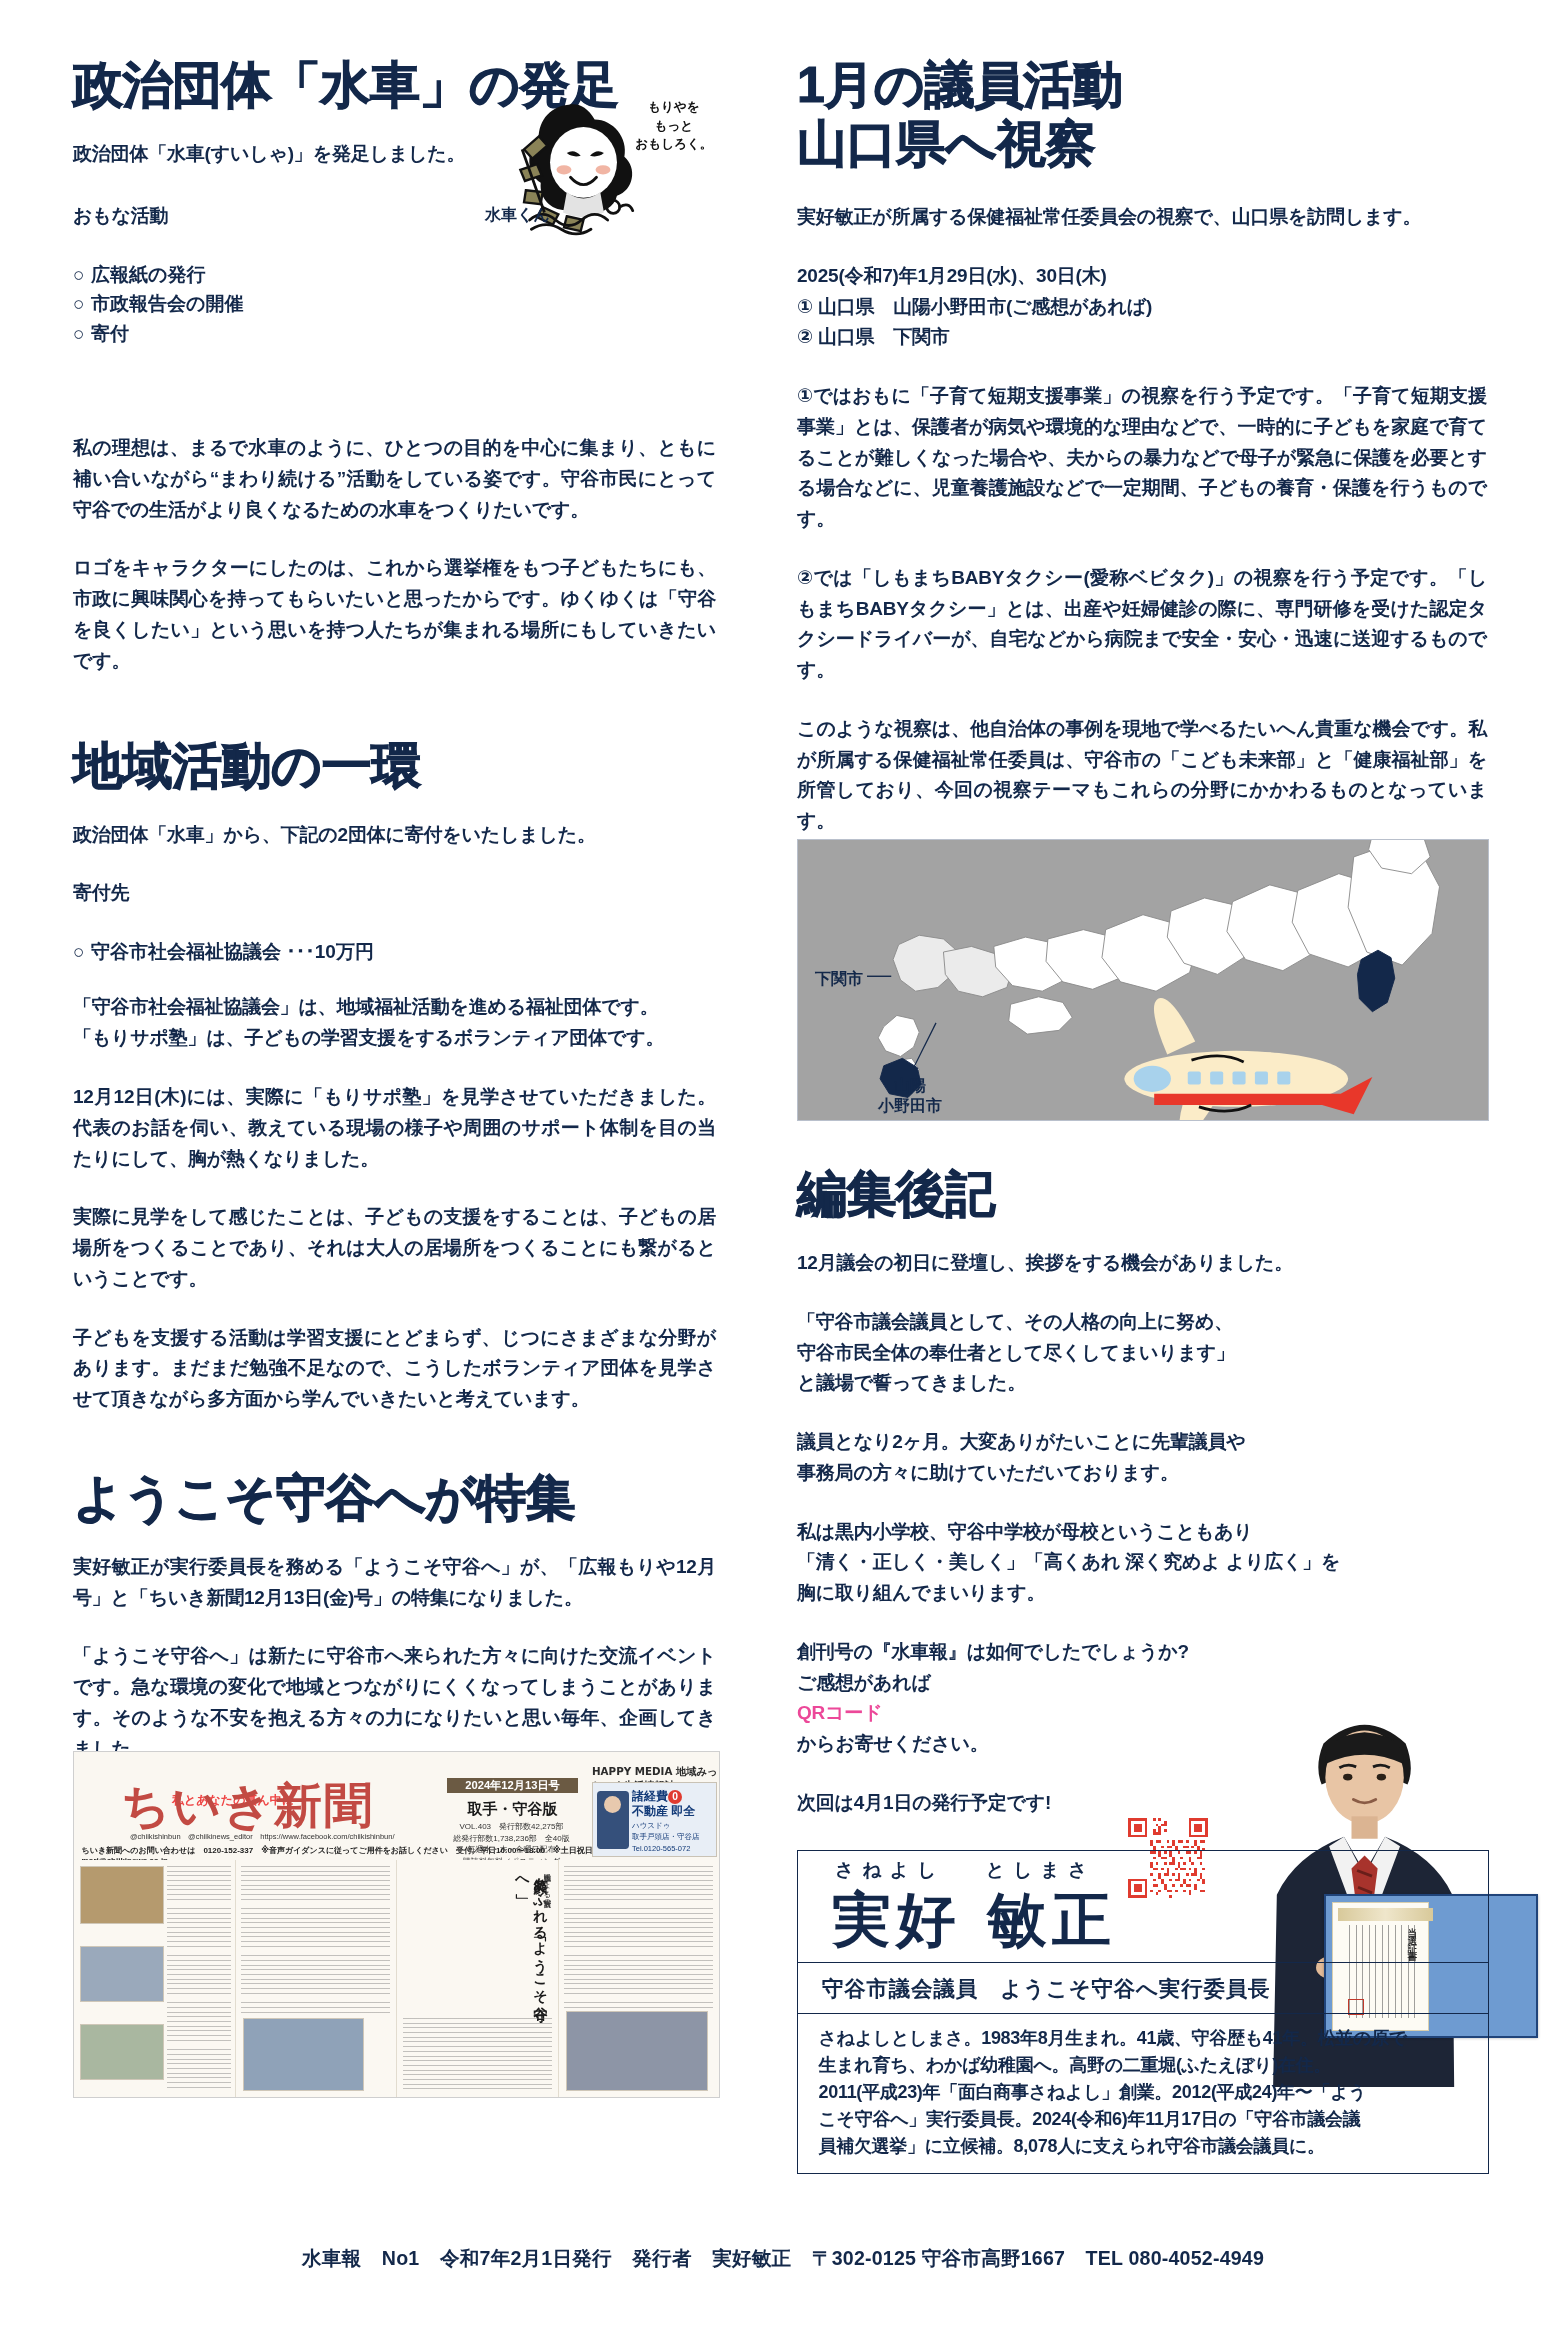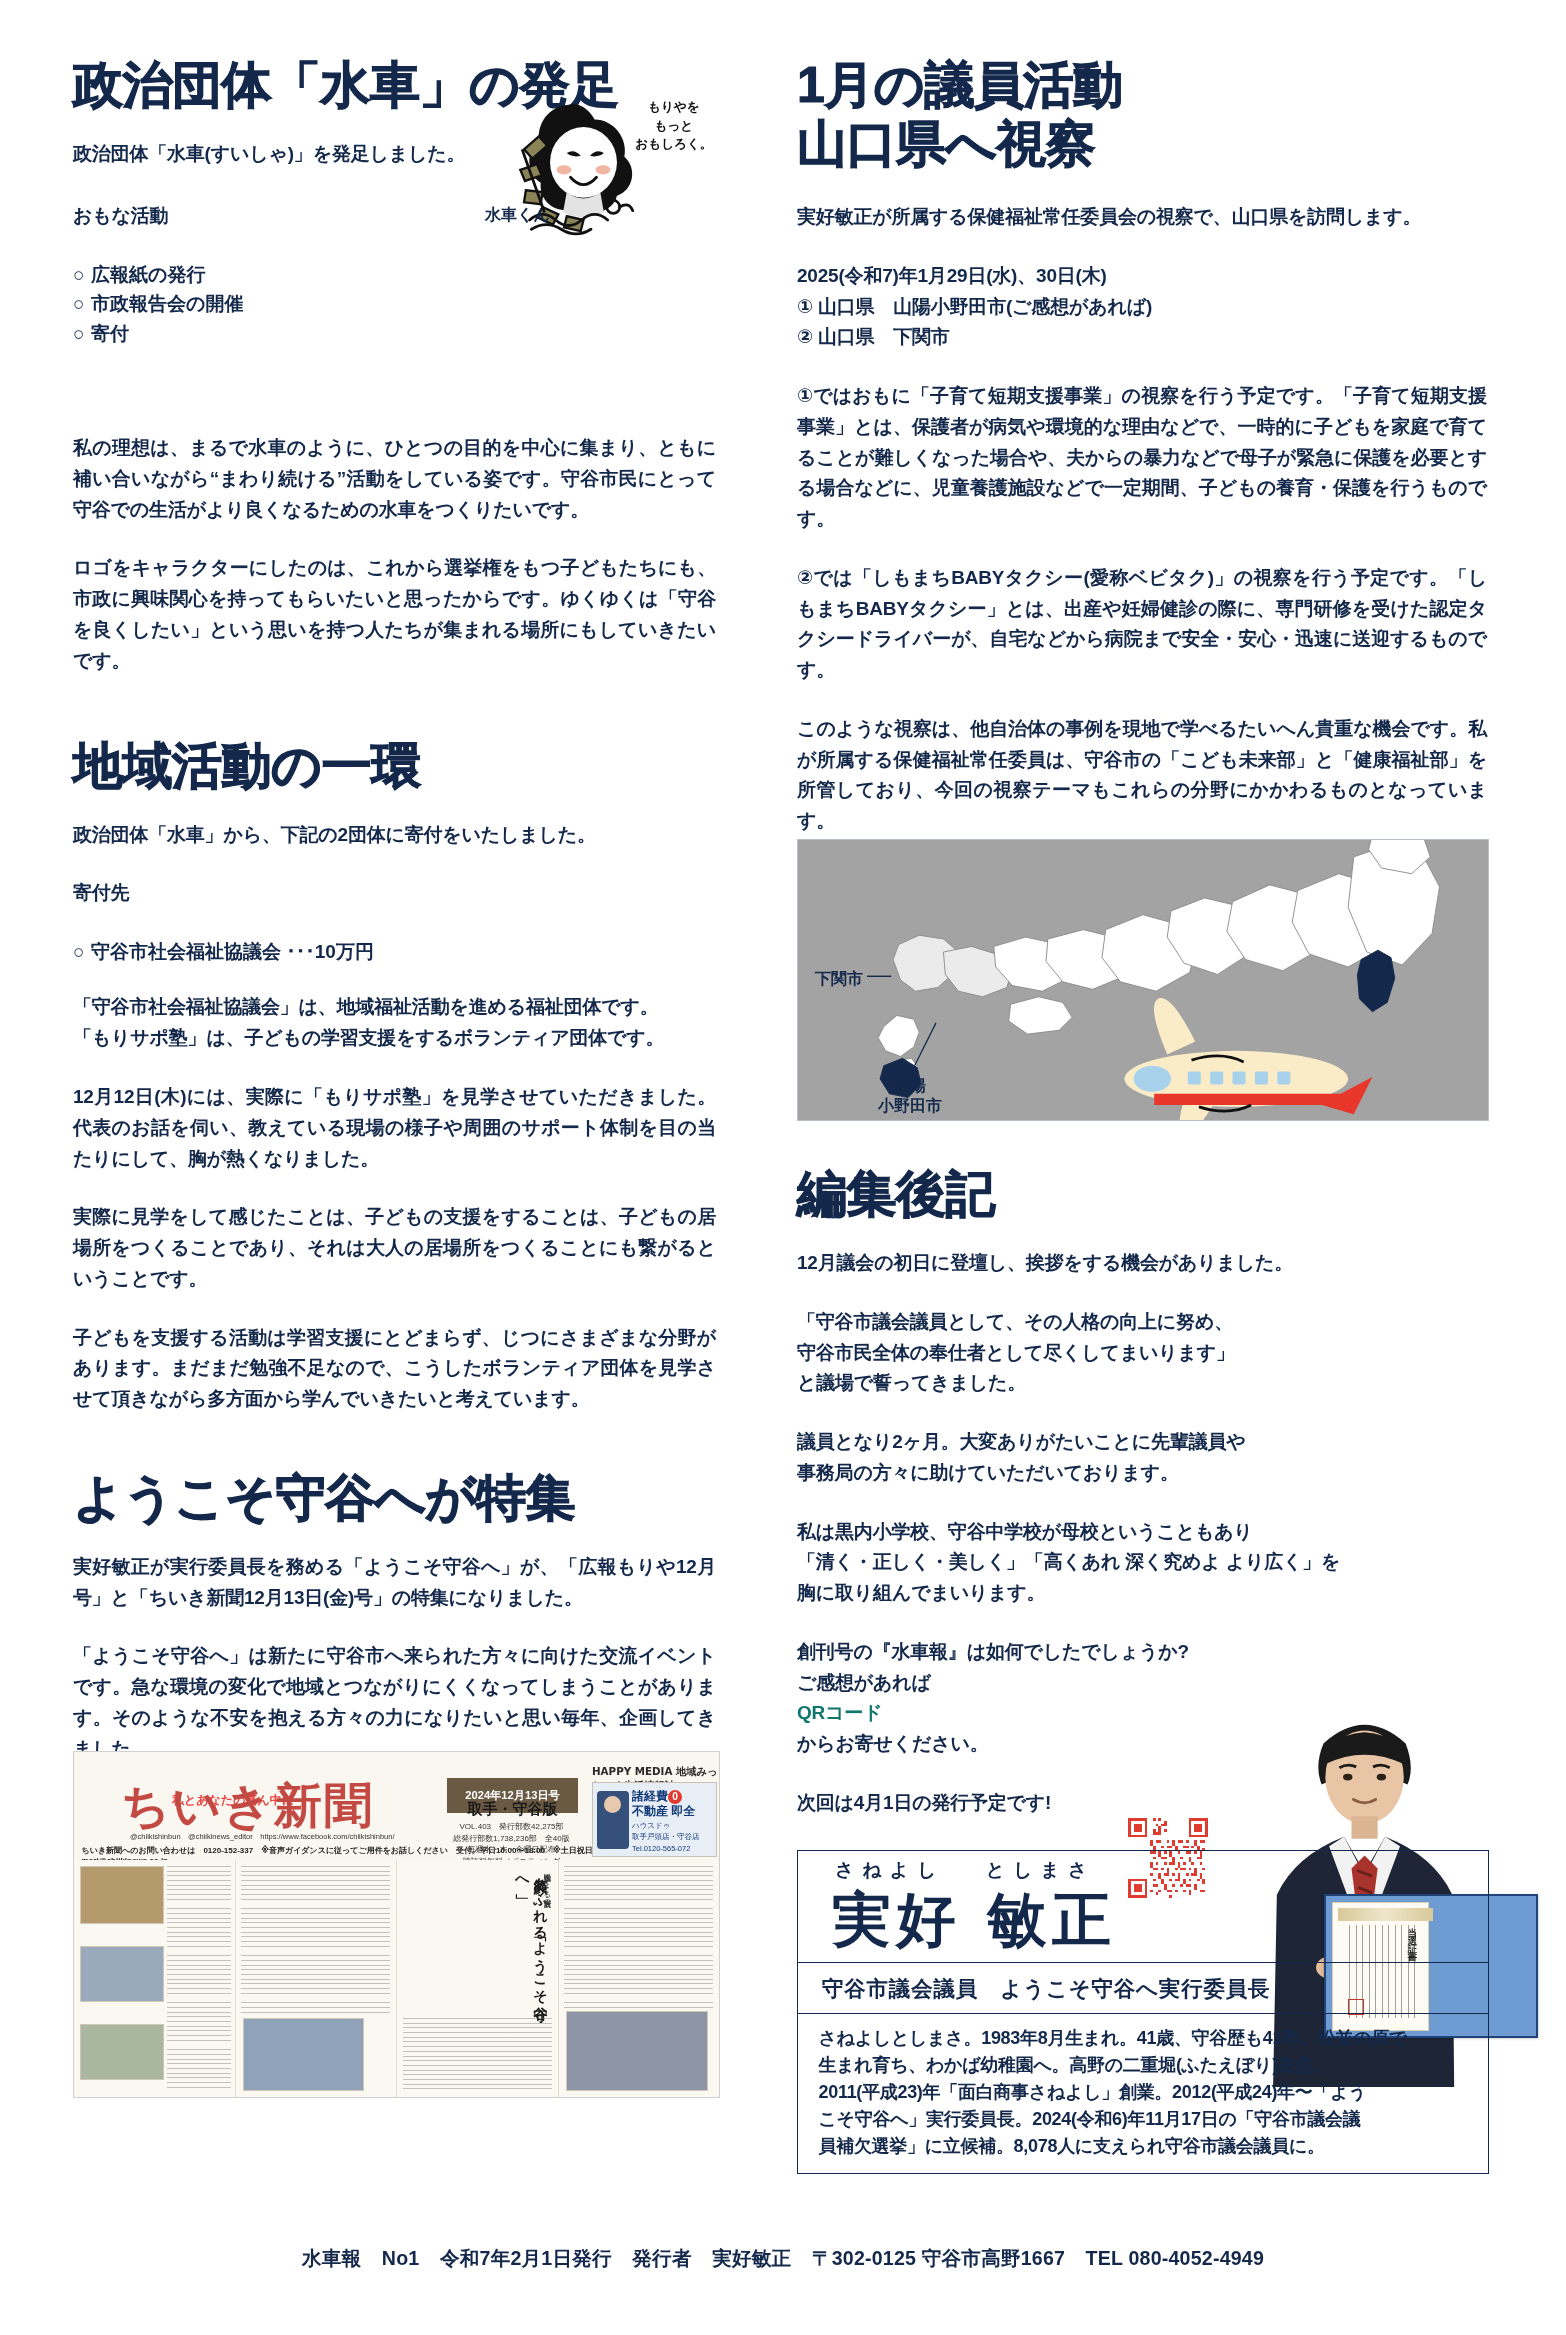--- a/index.html
+++ b/index.html
@@ -146,21 +146,21 @@
   .paper-title {
     position: absolute; left: 47px; top: 22.4px;
     font-size: 48px; font-weight: 800; letter-spacing: 1.9px;
     color: #c24a43;
     font-family: "DejaVu Sans", sans-serif;
   }
   .paper-date {
     position: absolute; left: 373px; top: 26px;
     width: 131px; text-align: center;
     background: #6b5a43; color: #fff;
-    font-size: 11.2px; font-weight: 700; padding: 10px 0;
+    font-size: 11.2px; font-weight: 700; padding: 0 0;
   }
   .paper-edition {
     position: absolute; left: 373px; top: 48px;
     width: 131px; text-align: center;
     font-size: 15px; font-weight: 800; color: #1a1a1a;
   }
   .paper-vol {
     position: absolute; left: 365px; top: 69px;
     width: 145px; text-align: center;
     font-size: 8px; line-height: 1.45; color: #333;
@@ -517,21 +517,21 @@
     <p class="body lines">
       <span>私は黒内小学校、守谷中学校が母校ということもあり</span>
       <span>「清く・正しく・美しく」「高くあれ 深く究めよ より広く」を</span>
       <span>胸に取り組んでまいります。</span>
     </p>
 
     <p class="body lines">
       <span>創刊号の『水車報』は如何でしたでしょうか?</span>
       <span>
           <span>ご感想があれば</span>
-          <span style="color:#0f766e;font-weight:700">QRコード</span>
+          <span style="color:#ec4899;font-weight:700">QRコード</span>
           <span>からお寄せください。</span>
         </span>
     </p>
 
     <p class="body">次回は4月1日の発行予定です!</p>
   </div>
 
   <div class="qr">
     <svg width="80" height="80" viewBox="0 0 29 29" shape-rendering="crispEdges">
       <rect width="29" height="29" fill="#fff"></rect>

